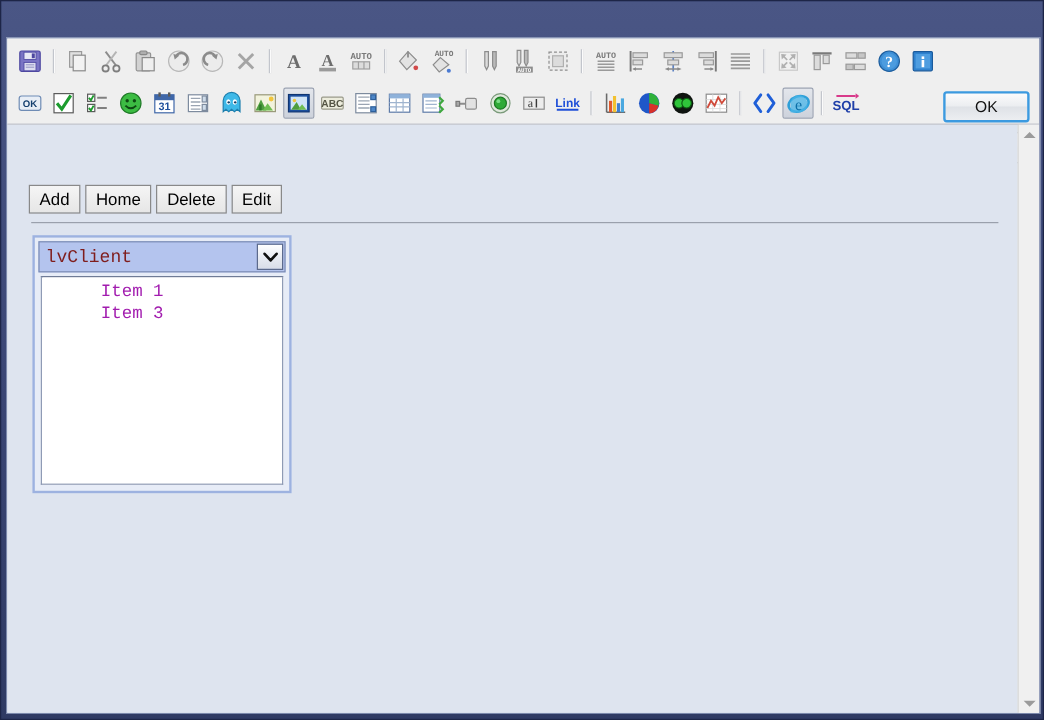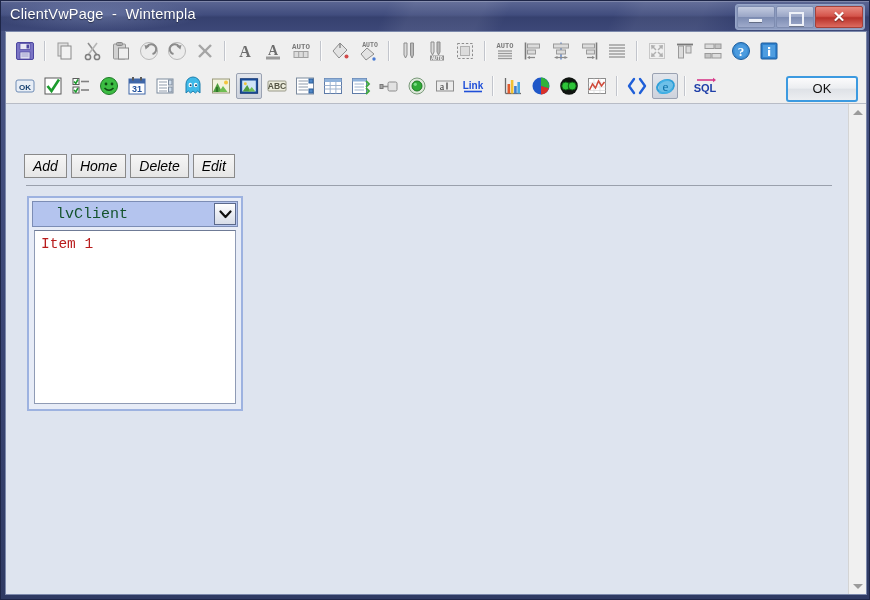--- a/index.html
+++ b/index.html
@@ -189,21 +189,20 @@
     height: 24px;
     padding: 0 8px;
     min-width: 36px;
     font-size: 14px;
     color: #000;
     line-height: 22px;
     box-sizing: border-box;
     border: 1px solid #898989;
     background: linear-gradient(180deg, #f5f5f5 0%, #e6e6e6 100%);
     cursor: default;
-    font-style: italic;
   }
   #navrule {
     position: absolute;
     left: 20px; top: 81px;
     width: 806px; height: 0;
     border-top: 1px solid #9aa0ac;
   }
 
   
   #listpanel {
@@ -220,22 +219,22 @@
     height: 26px;
     box-sizing: border-box;
     border: 1px solid #7c8db5;
     background: #b4c4ee;
     display: flex;
     align-items: center;
   }
   #combo-text {
     font-family: "Liberation Mono", monospace;
     font-size: 15px;
-    color: #14532d;
-    padding-left: 23px;
+    color: #7f1d1d;
+    padding-left: 5px;
     white-space: pre;
   }
   #combo-arrow {
     position: absolute;
     right: 1px; top: 1px;
     width: 22px; height: 22px;
     box-sizing: border-box;
     border: 1px solid #5c6a8c;
     background: linear-gradient(180deg, #ffffff 0%, #e9ecf3 50%, #d8dde8 100%);
     display: flex; align-items: center; justify-content: center;
@@ -248,24 +247,25 @@
     box-sizing: border-box;
     background: #ffffff;
     border: 1px solid #8f9bb5;
     border-top-color: #6f7b96;
     overflow: hidden;
     padding: 4px 0 0 6px;
   }
   .litem {
     font-family: "Liberation Mono", monospace;
     font-size: 14.5px;
-    color: #b91c1c;
+    color: #a21caf;
     line-height: 18px;
     white-space: pre;
     cursor: default;
+    margin-left: 43px;
   }
 
   
   #vscroll {
     position: absolute;
     right: 0; top: 72px;
     width: 18px; height: 491px;
     background: #f0f0f0;
     border-left: 1px solid #d4d4d4;
     box-sizing: border-box;
@@ -290,36 +290,20 @@
     border-right: 5px solid transparent;
   }
   .arrow-up { border-bottom: 5px solid #9b9b9b; }
   .arrow-down { border-top: 5px solid #9b9b9b; }
 </style>
 </head>
 <body>
 
 <div id="window">
 
-  <div id="titlebar">
-    <div id="title-glow"></div>
-    <div id="title-text">ClientVwPage  -  Wintempla</div>
-
-    <div id="capbuttons">
-      <div class="capbtn">
-        <div class="glyph-min"></div>
-      </div>
-      <div class="capbtn">
-        <div class="glyph-max"></div>
-      </div>
-      <div class="capbtn close">
-        <div class="glyph-close">✕</div>
-      </div>
-    </div>
-  </div>
 
   <div id="client">
 
     <div id="toolbars">
 
       <div class="trow" id="trow1">
 
         <div class="tbtn">
           <svg width="22" height="22" viewBox="0 0 22 22">
             <rect x="2.5" y="2.5" width="17" height="17" rx="1.5" fill="#7a74c4" stroke="#4d47a0"></rect>
@@ -820,20 +804,21 @@
           <span id="combo-text">lvClient</span>
           <span id="combo-arrow">
             <svg width="13" height="9" viewBox="0 0 13 9">
               <polyline points="1.5,1.5 6.5,7 11.5,1.5" fill="none" stroke="#101010" stroke-width="2.2" stroke-linecap="round" stroke-linejoin="round"></polyline>
             </svg>
           </span>
         </div>
 
         <div id="listbox">
           <div class="litem">Item 1</div>
+          <div class="litem">Item 3</div>
         </div>
       </div>
     </div>
 
     <div id="vscroll">
       <div class="sbar-arrow" id="sbar-up">
         <div class="arrow-up"></div>
       </div>
       <div class="sbar-track"></div>
       <div class="sbar-arrow" id="sbar-down">

